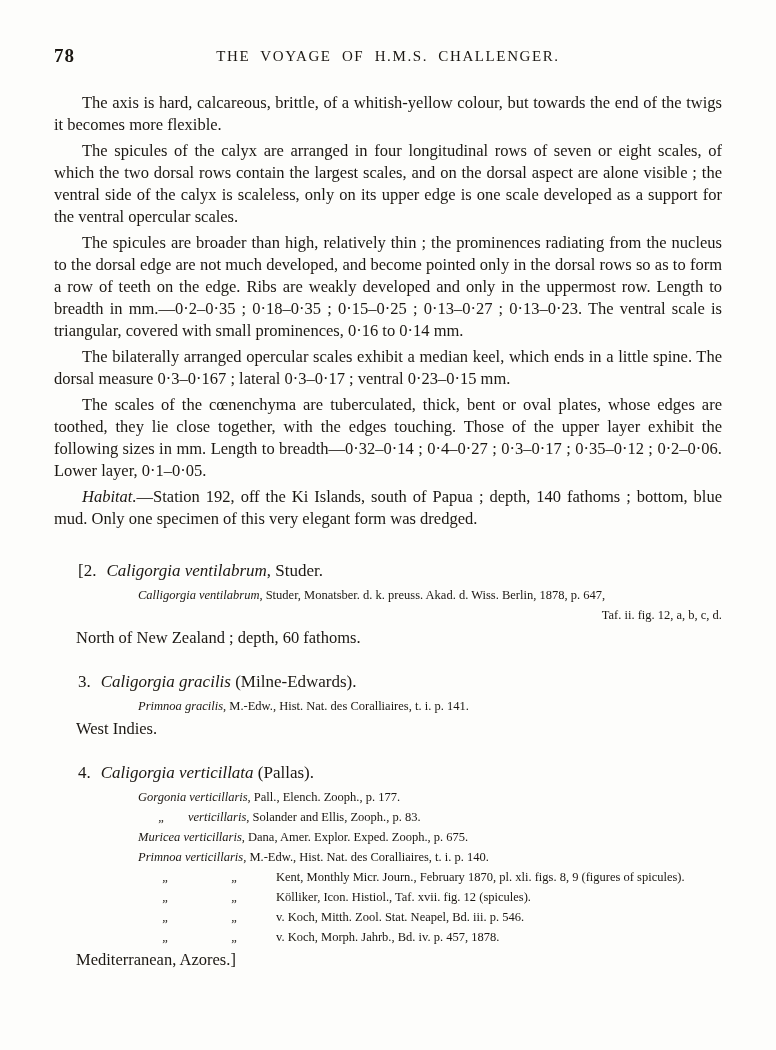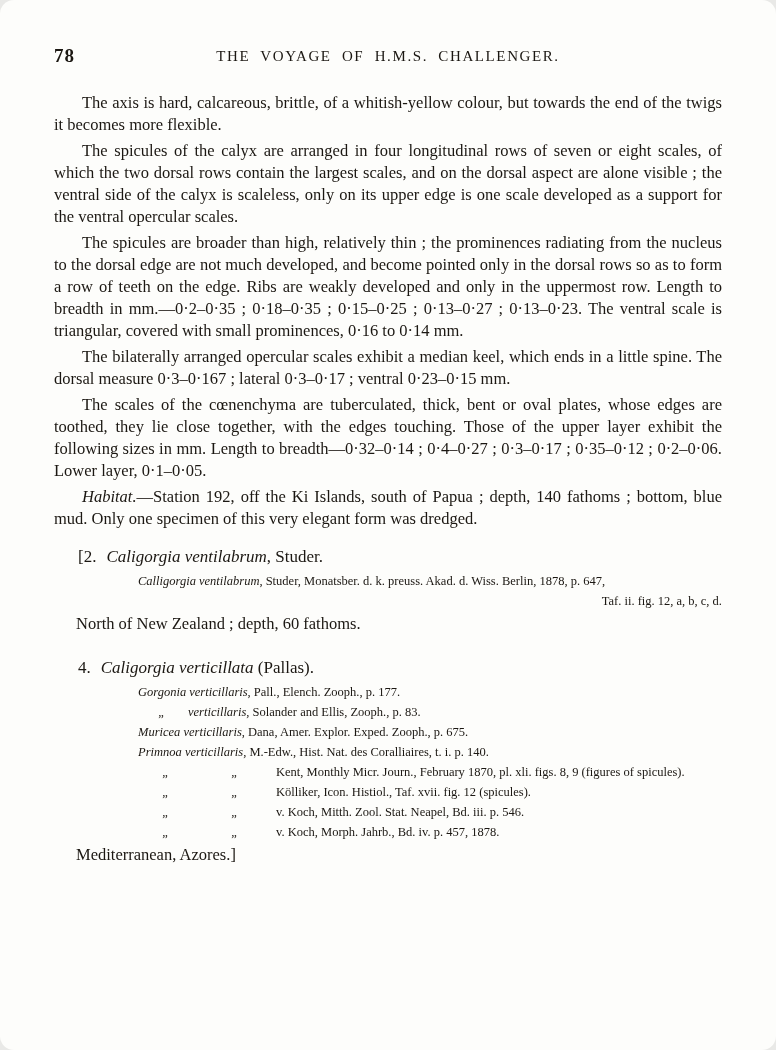--- a/index.html
+++ b/index.html
@@ -6,32 +6,31 @@
   .page{
     position:relative;
     width:776px;height:1050px;
     margin:0 auto;
     background:#fdfdfb;
     color:#1b1712;
     font-family:"Liberation Serif","DejaVu Serif",serif;
     overflow:hidden;
     box-sizing:border-box;
     padding:46px 54px 0 54px;
-    border-radius:14px;
   }
   .header-row{position:relative;height:20px;line-height:20px;}
   .page-num{position:absolute;left:0;top:0;font-size:19px;font-weight:bold;letter-spacing:1px;}
   .running-title{
     text-align:center;font-size:15px;font-weight:normal;
     letter-spacing:1.6px;word-spacing:5px;
   }
   .body-text{margin-top:26px;font-size:16.5px;line-height:22px;text-align:justify;}
   .body-text p{margin:0 0 4px 0;text-indent:28px;}
   .it{font-style:italic;}
-  .entries{margin-top:16px;}
+  .entries{margin-top:30px;}
   .entry + .entry{margin-top:22px;}
   .entry-heading{margin-left:24px;font-size:17px;line-height:22px;}
   .eh-num{margin-right:10px;}
   .cit-block{margin:3px 0 2px 84px;font-size:12.5px;line-height:20px;}
   .cit-line{white-space:nowrap;}
   .cit-center{text-align:right;white-space:normal;}
   .ditto-b{display:inline-block;width:26px;margin-left:10px;text-align:center;}
   .sp{margin-left:14px;}
   .crow{display:flex;white-space:normal;}
   .d1{flex:none;width:54px;text-align:center;}
@@ -66,20 +65,31 @@
       </div>
       <div class="cit-block">
         <div class="cit-line">
           <span class="it">Calligorgia ventilabrum</span><span>, Studer, Monatsber. d. k. preuss. Akad. d. Wiss. Berlin, 1878, p. 647,</span>
         </div>
         <div class="cit-line cit-center">Taf. ii. fig. 12, a, b, c, d.</div>
       </div>
       <div class="distribution">North of New Zealand ; depth, 60 fathoms.</div>
     </div>
 
+    <div class="entry">
+      <div class="entry-heading">
+        <span class="eh-num">3.</span><span class="it">Caligorgia gracilis</span><span> (Milne-Edwards).</span>
+      </div>
+      <div class="cit-block">
+        <div class="cit-line">
+          <span class="it">Primnoa gracilis</span><span>, M.-Edw., Hist. Nat. des Coralliaires, t. i. p. 141.</span>
+        </div>
+      </div>
+      <div class="distribution">West Indies.</div>
+    </div>
 
     <div class="entry">
       <div class="entry-heading">
         <span class="eh-num">4.</span><span class="it">Caligorgia verticillata</span><span> (Pallas).</span>
       </div>
       <div class="cit-block">
         <div class="cit-line">
           <span class="it">Gorgonia verticillaris</span><span>, Pall., Elench. Zooph., p. 177.</span>
         </div>
         <div class="cit-line">

